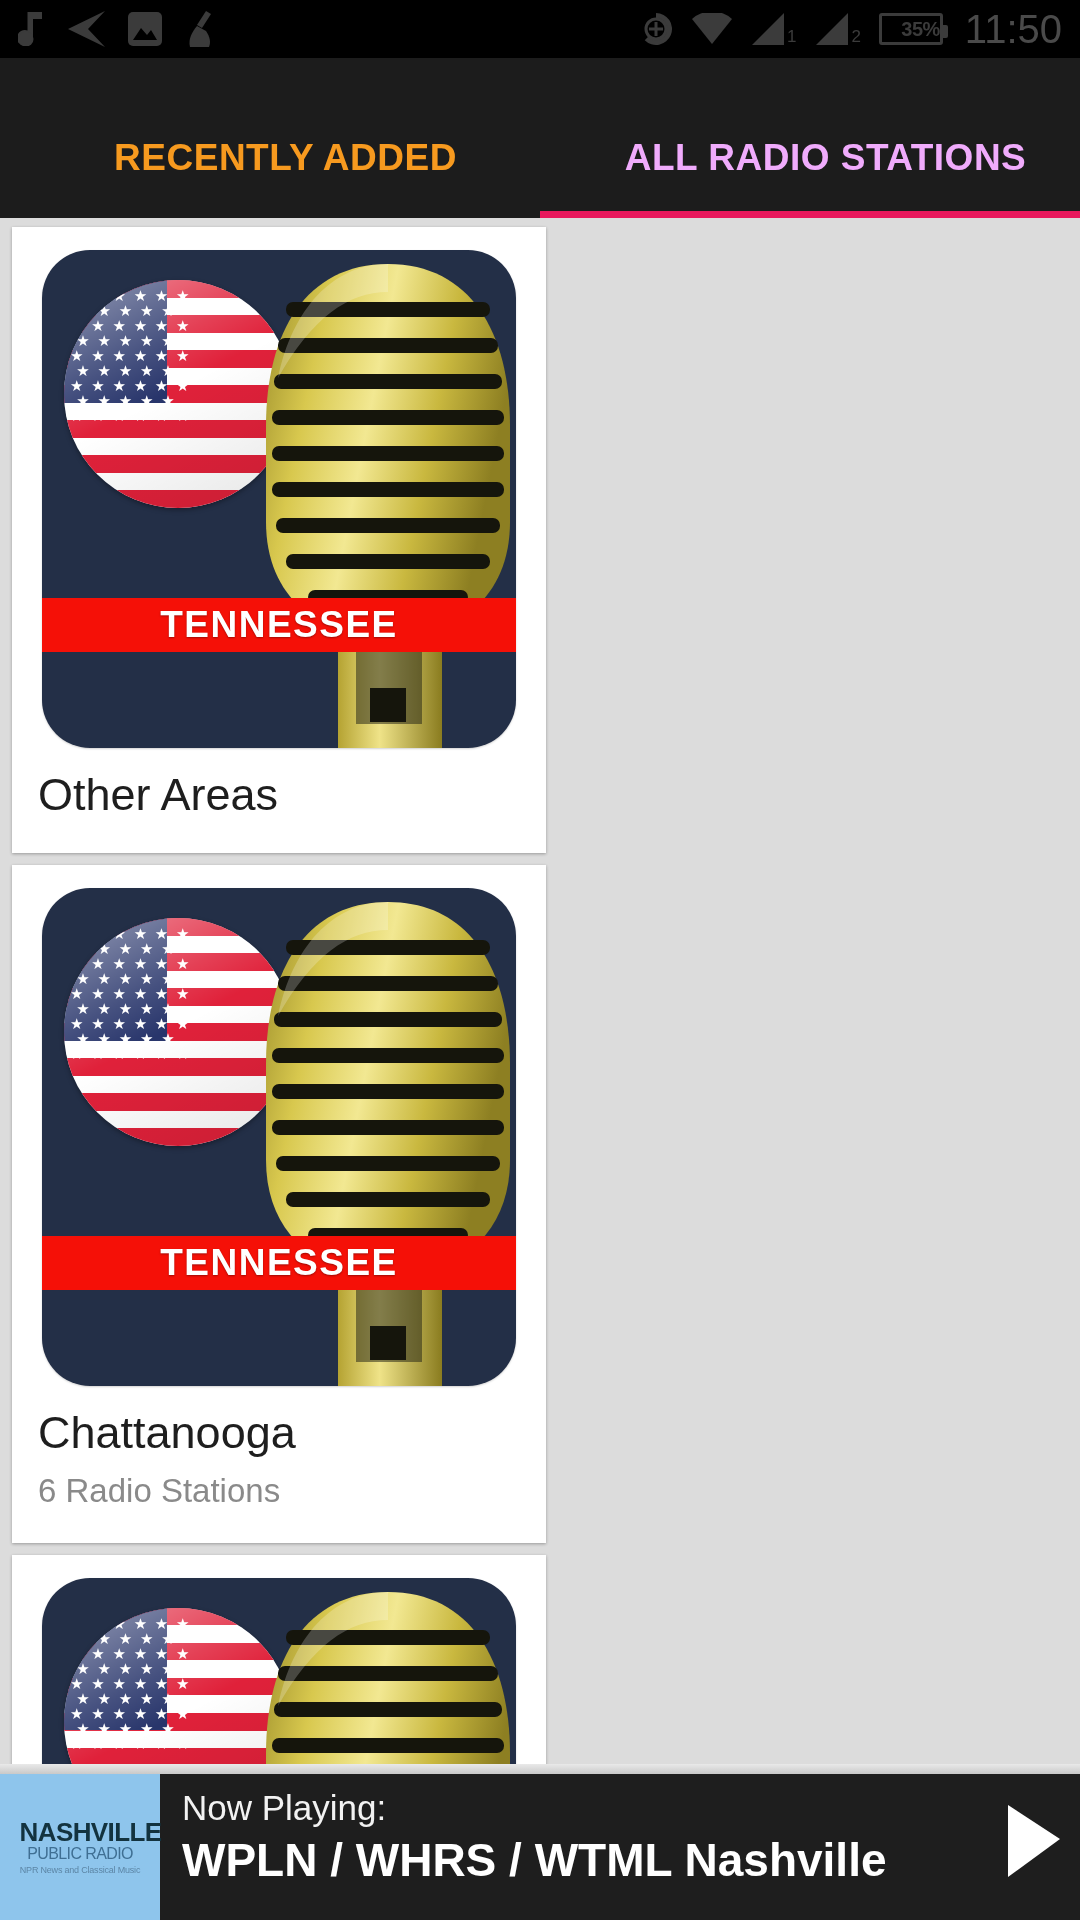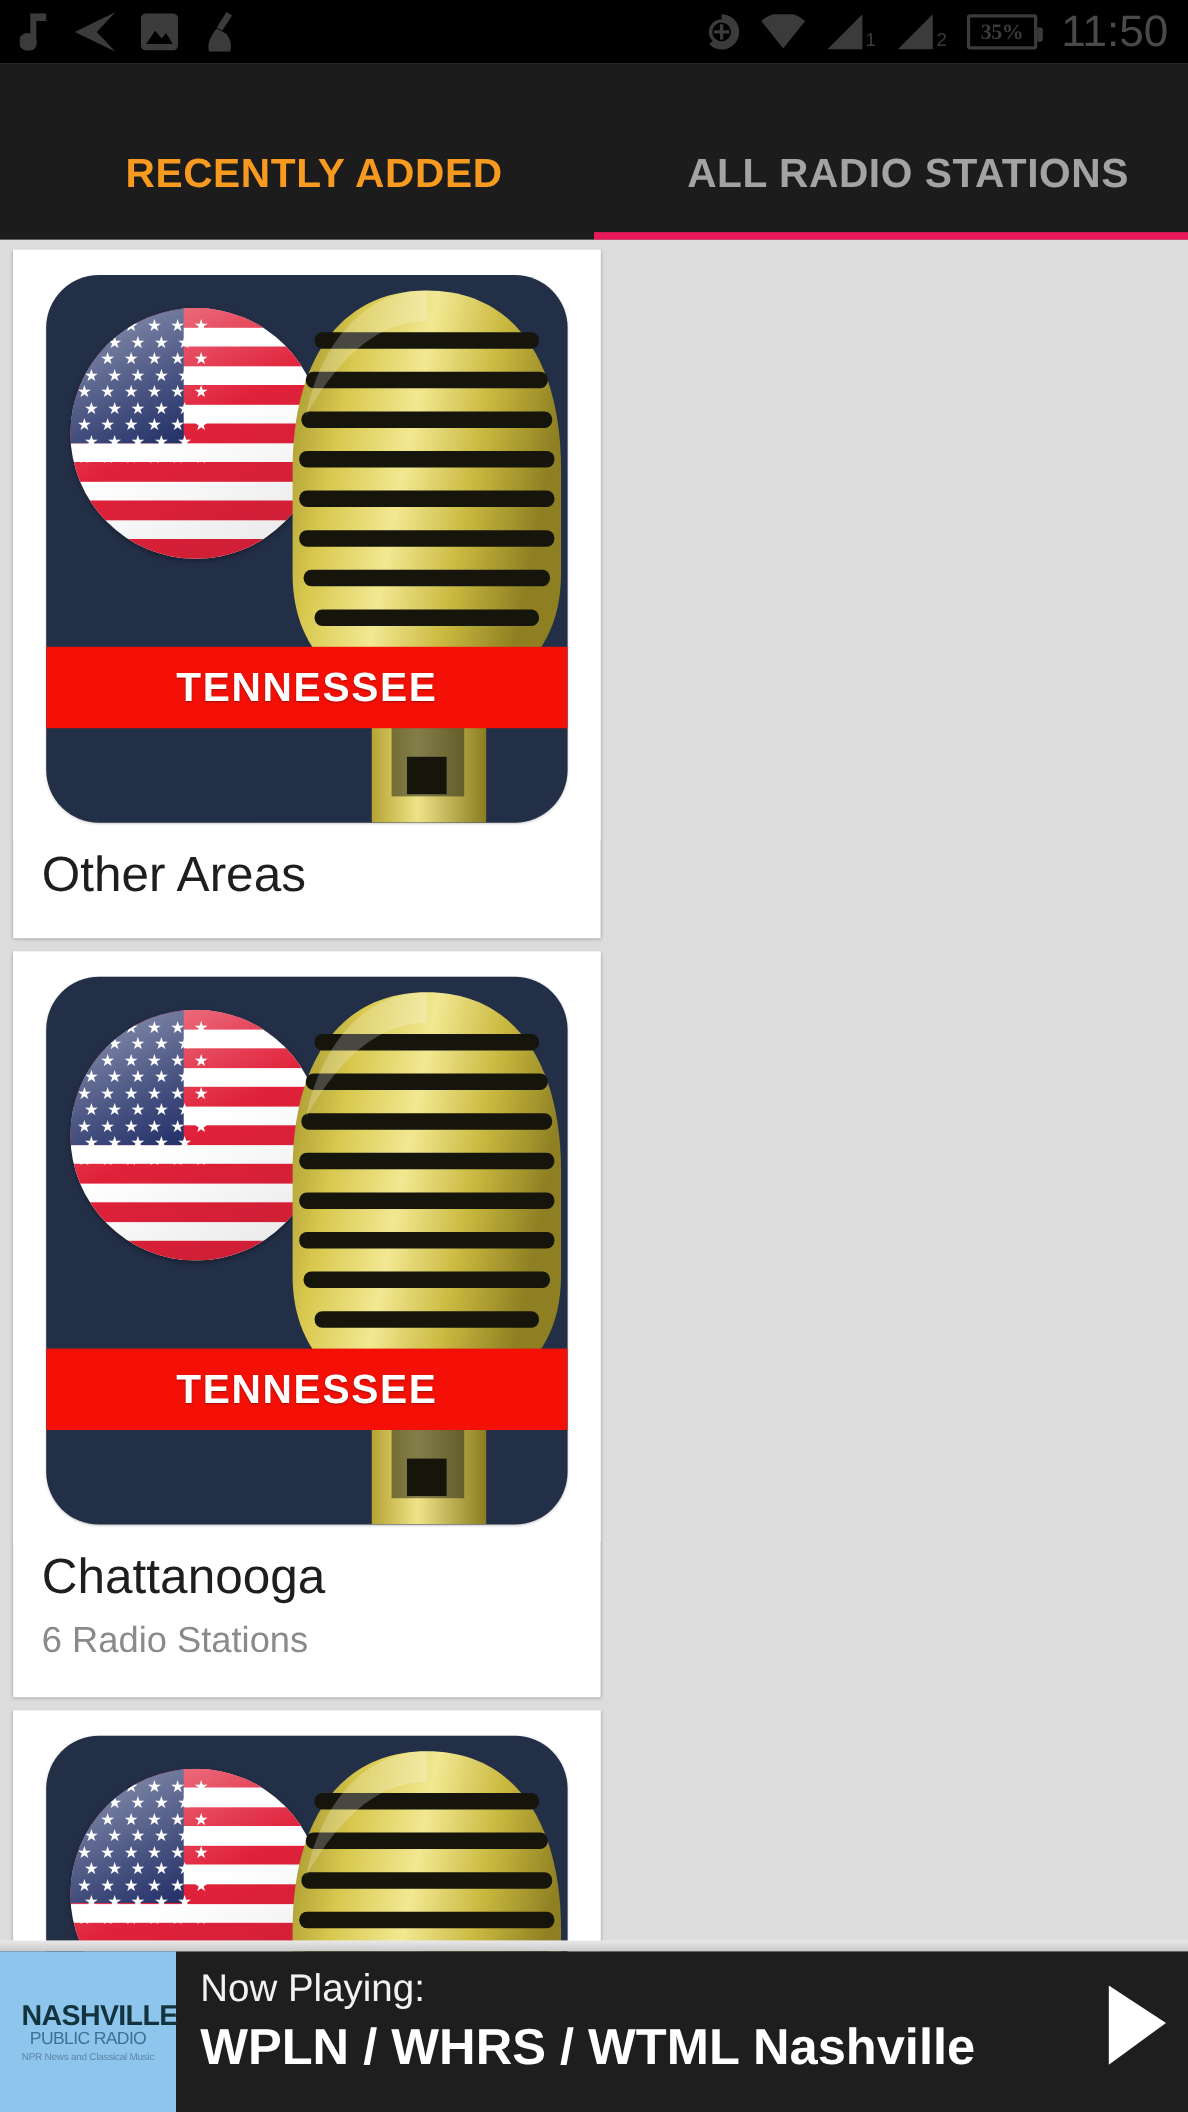--- a/index.html
+++ b/index.html
@@ -12,24 +12,23 @@
 
   
   .statusbar {
     position:absolute; top:0; left:0; width:1080px; height:58px;
     background:#000; display:flex; align-items:center; padding:0 18px;
   }
   .sb-left  { display:flex; align-items:center; gap:22px; }
   .sb-right { margin-left:auto; display:flex; align-items:center; gap:18px; }
   .sb-ico { fill:#3b3b3b; display:block; }
   .batt {
-    display:flex; align-items:center; justify-content:center;
+    display:flex; align-items:center; justify-content:flex-end;
     width:64px; height:32px; border:3px solid #3b3b3b; border-radius:3px;
     position:relative;
-    font-family:Liberation Serif, serif;
   }
   .batt::after{
     content:""; position:absolute; right:-8px; top:9px;
     width:5px; height:13px; background:#3b3b3b; border-radius:0 2px 2px 0;
   }
   .batt span { font-size:20px; color:#3b3b3b; font-weight:bold; letter-spacing:-.5px; }
   .clock { font-size:40px; color:#4a4a4a; letter-spacing:0px; margin-left:4px; }
   .sim-wrap { position:relative; display:flex; align-items:flex-end; }
   .sim-num { font-size:17px; color:#3b3b3b; margin-left:1px; line-height:1; }
 
@@ -40,21 +39,21 @@
   }
   .tabs { display:flex; height:100%; }
   .tab {
     flex:1; display:flex; align-items:center; justify-content:center;
     position:relative; padding-top:40px;padding-left:31px;
   }
   .tab-label {
     font-size:37px; font-weight:bold; letter-spacing:.5px; white-space:nowrap;
   }
   .tab-0 .tab-label { color:#f79a1f; }
-  .tab-1 .tab-label { color:#a3a3a3; }
+  .tab-1 .tab-label { color:#f0abfc; }
   .tab-indicator {
     position:absolute; bottom:0; left:0; width:100%; height:7px;
     background:#e8185d;
   }
 
   
   .content {
     position:absolute; top:218px; left:0; width:1080px; height:1502px;
     background:#dcdcdc; padding:9px 12px 0 12px;
   }
@@ -93,21 +92,21 @@
     letter-spacing:1.5px; padding:9px 0 0 6px; font-family:"DejaVu Sans", sans-serif;
   }
   .flag-gloss {
     position:absolute; inset:0; border-radius:50%;
     background:linear-gradient(152deg, rgba(255,255,255,.50) 0%, rgba(255,255,255,.14) 33%, rgba(255,255,255,0) 48%, rgba(0,0,0,.10) 100%);
   }
   
   .mic { position:absolute; right:-8px; top:8px; width:272px; height:490px; }
   
   .band {
-    position:absolute; left:0; right:0; bottom:86px; height:74px;
+    position:absolute; left:0; right:0; bottom:96px; height:54px;
     background:#f51007; display:flex; align-items:center; justify-content:center;
   }
   .band span {
     font-size:37px; font-weight:bold; color:#fff;
     letter-spacing:1.5px; font-family:"Liberation Sans", sans-serif;
     text-shadow:0 1px 2px rgba(0,0,0,.35);
   }
 
   .card-text { padding:4px 36px 32px 26px; }
   .card-title {

